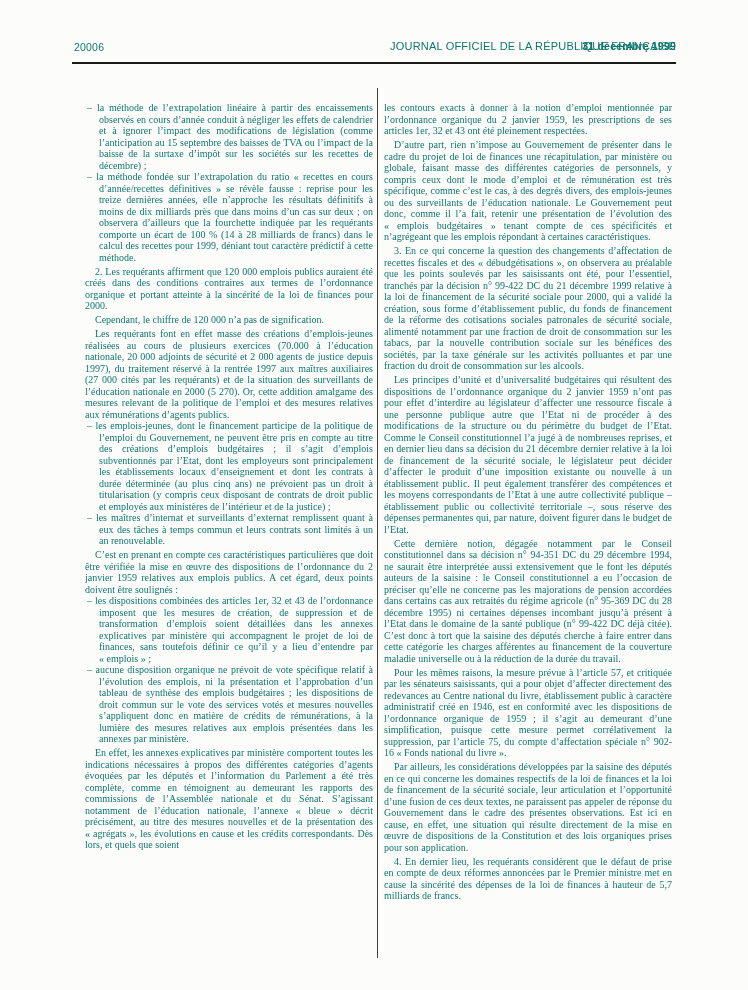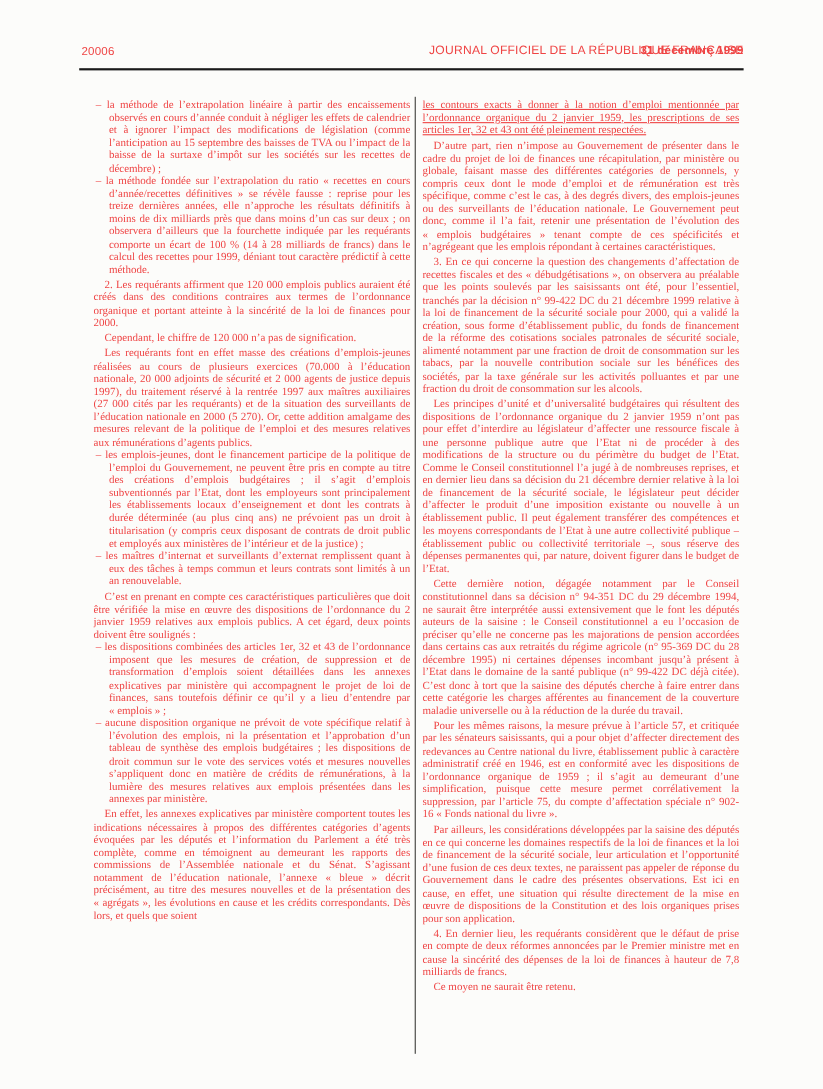--- a/index.html
+++ b/index.html
@@ -1,53 +1,53 @@
 <!DOCTYPE html>
 <html lang="fr"><head>
 <meta charset="utf-8">
 <style>
   html,body { margin:0; padding:0; background:#e8e8e6; }
   .page {
     position:relative;
     width:748px; height:990px;
     background:#fcfcfa;
-    color:#ef4444;
+    color:#0f766e;
     font-family:"Liberation Serif", serif;
     overflow:hidden;
     margin:0 auto;
   }
   
   .header {
     position:absolute; left:72px; top:38px; width:604px; height:18px;
     font-family:"Liberation Sans", sans-serif;
     font-size:10.5px; letter-spacing:0.2px;
   }
   .header .pageno { position:absolute; left:2px; top:3px; }
   .header .title  { position:absolute; left:0; right:0; top:2px; text-align:right; font-size:11px; }
   .header .date   { position:absolute; right:0; top:2px;font-weight:bold; }
   .header-rule {
     position:absolute; left:72px; top:62px; width:604px; height:0;
     border-top:2px solid #1a1a1a;
   }
   
   .body { position:absolute; left:85px; top:86px; width:587px; height:876px; overflow:hidden; }
   .col  {
-    position:absolute; top:4px; width:288px; height:876px; overflow:hidden;
+    position:absolute; top:16px; width:288px; height:876px; overflow:hidden;
     font-size:10px; line-height:11.5px; text-align:justify;
     -webkit-hyphens:auto; hyphens:auto;
   }
   .col.left  { left:0; }
   .col.right { right:0; }
   .divider {
     position:absolute; left:292px; top:2px; width:1px; height:870px;
     background:#3d3d3b;
   }
   .col p { margin:0; padding:0; }
   .col p.par   { text-indent:10px; margin-top:2.5px; }
-  .col p.flush { text-indent:0; margin-top:0;text-decoration:underline; }
+  .col p.flush { text-indent:0; margin-top:0; }
   .col p.li    { padding-left:14px; text-indent:-12px; margin-top:0; }
   .col p:first-child { margin-top:0; }
 </style>
 </head>
 <body>
 
 <div class="page">
 
   <div class="header">
     <span class="pageno">20006</span>
@@ -75,18 +75,17 @@
     <div class="divider"></div>
 
     <div class="col right">
       <p class="flush">les contours exacts à donner à la notion d’emploi mentionnée par l’ordonnance organique du 2 janvier 1959, les prescriptions de ses articles 1er, 32 et 43 ont été pleinement respectées.</p>
       <p class="par">D’autre part, rien n’impose au Gouvernement de présenter dans le cadre du projet de loi de finances une récapitulation, par ministère ou globale, faisant masse des différentes catégories de personnels, y compris ceux dont le mode d’emploi et de rémunération est très spécifique, comme c’est le cas, à des degrés divers, des emplois-jeunes ou des surveillants de l’éducation nationale. Le Gouvernement peut donc, comme il l’a fait, retenir une présentation de l’évolution des «&nbsp;emplois budgétaires&nbsp;» tenant compte de ces spécificités et n’agrégeant que les emplois répondant à certaines caractéristiques.</p>
       <p class="par">3. En ce qui concerne la question des changements d’affectation de recettes fiscales et des «&nbsp;débudgétisations&nbsp;», on observera au préalable que les points soulevés par les saisissants ont été, pour l’essentiel, tranchés par la décision n° 99-422&nbsp;DC du 21 décembre 1999 relative à la loi de financement de la sécurité sociale pour 2000, qui a validé la création, sous forme d’établissement public, du fonds de financement de la réforme des cotisations sociales patronales de sécurité sociale, alimenté notamment par une fraction de droit de consommation sur les tabacs, par la nouvelle contribution sociale sur les bénéfices des sociétés, par la taxe générale sur les activités polluantes et par une fraction du droit de consommation sur les alcools.</p>
       <p class="par">Les principes d’unité et d’universalité budgétaires qui résultent des dispositions de l’ordonnance organique du 2 janvier 1959 n’ont pas pour effet d’interdire au législateur d’affecter une ressource fiscale à une personne publique autre que l’Etat ni de procéder à des modifications de la structure ou du périmètre du budget de l’Etat. Comme le Conseil constitutionnel l’a jugé à de nombreuses reprises, et en dernier lieu dans sa décision du 21 décembre dernier relative à la loi de financement de la sécurité sociale, le législateur peut décider d’affecter le produit d’une imposition existante ou nouvelle à un établissement public. Il peut également transférer des compétences et les moyens correspondants de l’Etat à une autre collectivité publique – établissement public ou collectivité territoriale –, sous réserve des dépenses permanentes qui, par nature, doivent figurer dans le budget de l’Etat.</p>
       <p class="par">Cette dernière notion, dégagée notamment par le Conseil constitutionnel dans sa décision n° 94-351&nbsp;DC du 29 décembre 1994, ne saurait être interprétée aussi extensivement que le font les députés auteurs de la saisine&nbsp;: le Conseil constitutionnel a eu l’occasion de préciser qu’elle ne concerne pas les majorations de pension accordées dans certains cas aux retraités du régime agricole (n° 95-369&nbsp;DC du 28 décembre 1995) ni certaines dépenses incombant jusqu’à présent à l’Etat dans le domaine de la santé publique (n° 99-422&nbsp;DC déjà citée). C’est donc à tort que la saisine des députés cherche à faire entrer dans cette catégorie les charges afférentes au financement de la couverture maladie universelle ou à la réduction de la durée du travail.</p>
       <p class="par">Pour les mêmes raisons, la mesure prévue à l’article 57, et critiquée par les sénateurs saisissants, qui a pour objet d’affecter directement des redevances au Centre national du livre, établissement public à caractère administratif créé en 1946, est en conformité avec les dispositions de l’ordonnance organique de 1959&nbsp;; il s’agit au demeurant d’une simplification, puisque cette mesure permet corrélativement la suppression, par l’article 75, du compte d’affectation spéciale n° 902-16 «&nbsp;Fonds national du livre&nbsp;».</p>
       <p class="par">Par ailleurs, les considérations développées par la saisine des députés en ce qui concerne les domaines respectifs de la loi de finances et la loi de financement de la sécurité sociale, leur articulation et l’opportunité d’une fusion de ces deux textes, ne paraissent pas appeler de réponse du Gouvernement dans le cadre des présentes observations. Est ici en cause, en effet, une situation qui résulte directement de la mise en œuvre de dispositions de la Constitution et des lois organiques prises pour son application.</p>
-      <p class="par">4. En dernier lieu, les requérants considèrent que le défaut de prise en compte de deux réformes annoncées par le Premier ministre met en cause la sincérité des dépenses de la loi de finances à hauteur de 7,8 milliards de francs.</p>
-      <p class="par">Ce moyen ne saurait être retenu.</p>
+      <p class="par">4. En dernier lieu, les requérants considèrent que le défaut de prise en compte de deux réformes annoncées par le Premier ministre met en cause la sincérité des dépenses de la loi de finances à hauteur de 5,7 milliards de francs.</p>
     </div>
 
   </div>
 </div>
 
 </body></html>

